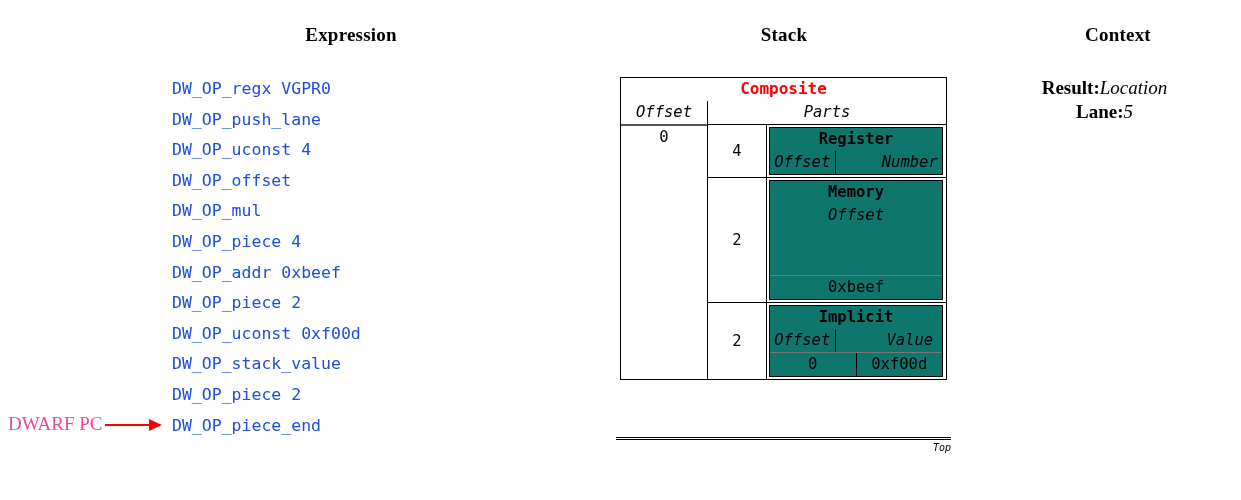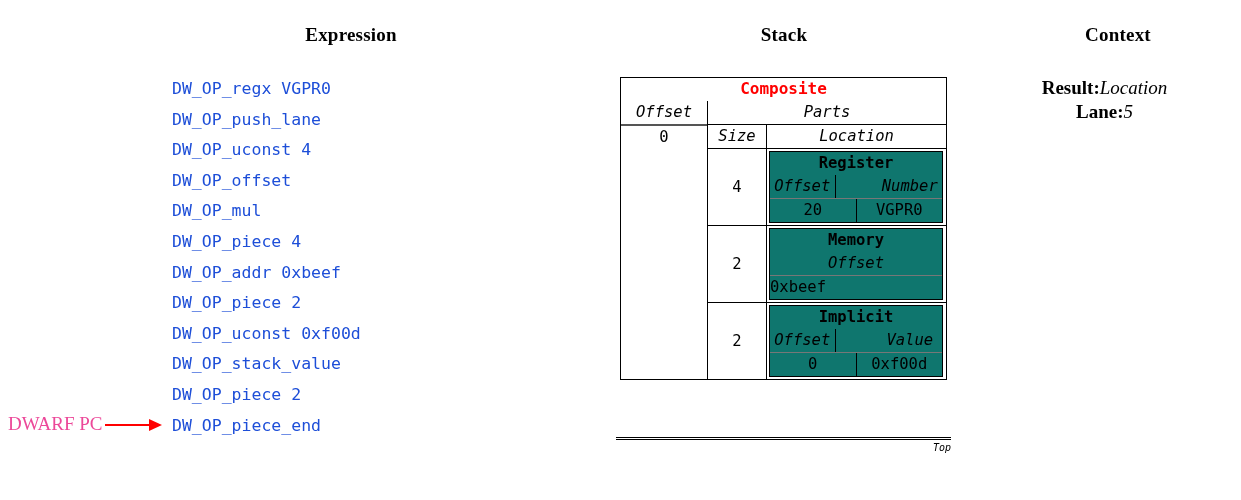--- a/index.html
+++ b/index.html
@@ -213,23 +213,25 @@
   }
   .loc-val-row > div {
     flex: 1 1 0;
     text-align: center;
     padding: 1px 0 2px;
     line-height: 20px;
     box-sizing: border-box;
   }
   .loc-val-row > div + div { border-left: 1.5px solid #000; }
   .loc-val-single {
+    text-align: center;
     padding: 1px 0 2px;
     line-height: 20px;
     border-top: 1.5px solid #777;
+    margin-top: 48px;
   }
 
   
   #stack-top-marker {
     position: absolute;
     left: 616px;
     top: 437px;
     width: 335px;
   }
   #stack-top-marker .top-rule {
@@ -296,37 +298,29 @@
 
     <div class="offset-col">
       <div class="offset-head">Offset</div>
       <div class="offset-val">0</div>
       <div class="offset-filler"></div>
     </div>
 
     <div class="parts-col">
       <div class="parts-head">Parts</div>
 
-      <div class="parts-subhead">
-        <div class="sub-size">Size</div>
-        <div class="sub-location">Location</div>
-      </div>
 
       <div class="part-row">
         <div class="size-cell">4</div>
         <div class="loc-cell">
           <div class="loc-table">
             <div class="loc-title">Register</div>
             <div class="loc-head-row">
               <div>Offset</div>
               <div>Number</div>
-            </div>
-            <div class="loc-val-row">
-              <div>20</div>
-              <div>VGPR0</div>
             </div>
           </div>
         </div>
       </div>
 
       <div class="part-row">
         <div class="size-cell">2</div>
         <div class="loc-cell">
           <div class="loc-table">
             <div class="loc-title">Memory</div>

